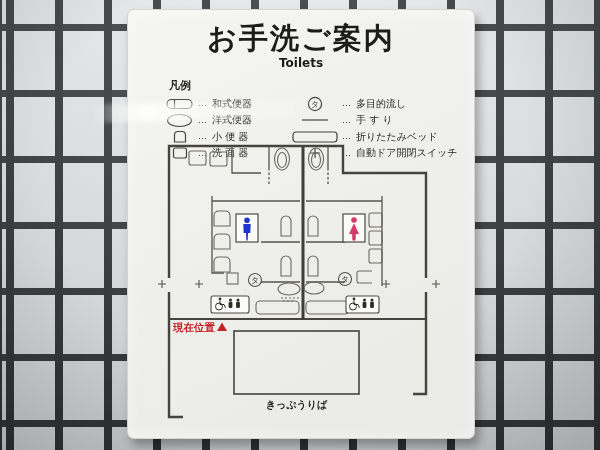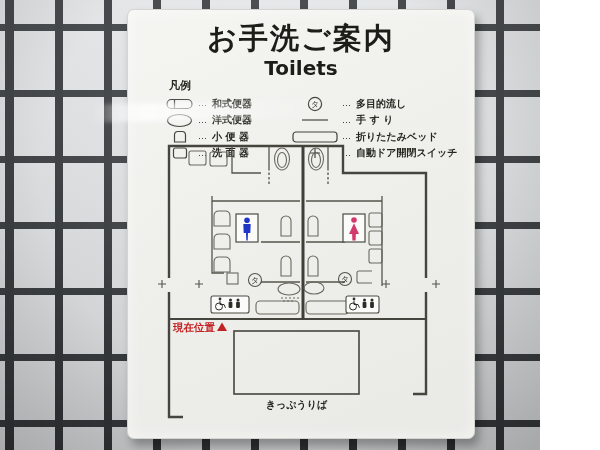--- a/index.html
+++ b/index.html
@@ -1,50 +1,50 @@
 <!DOCTYPE html>
 <html lang="ja"><head>
 <meta charset="utf-8">
 <style>
   html,body{margin:0;padding:0;}
   body{width:600px;height:450px;font-family:"DejaVu Sans",sans-serif;}
-  .scene{position:relative;width:540px;height:450px;overflow:hidden;background:#4d7c0f;}
+  .scene{position:relative;width:600px;height:450px;overflow:hidden;background:#4d7c0f;}
 
   
   .wall{position:absolute;inset:0;background-color:#e6e9ea;
     background-image:
       repeating-linear-gradient(to right, #34383a 0 8px, transparent 8px 49px),
       repeating-linear-gradient(to bottom, #383c3e 0 7px, transparent 7px 66px);
     background-position:6px 0,0 24px;}
   .vignette{position:absolute;inset:0;pointer-events:none;
     background:radial-gradient(ellipse at 48% 38%, rgba(255,255,255,0.10) 0%, rgba(0,0,0,0.02) 55%, rgba(0,0,0,0.20) 100%),
                linear-gradient(to bottom, rgba(255,255,255,0.10), rgba(0,0,0,0.10));}
   .glare{position:absolute;left:92px;top:102px;width:240px;height:18px;pointer-events:none;
     background:linear-gradient(to right, rgba(255,255,255,0) 0%, rgba(255,255,255,0.8) 22%, rgba(255,255,255,0.25) 62%, rgba(255,255,255,0) 100%);
     filter:blur(2px);transform:rotate(-1.2deg);}
 
   
   .sign{position:absolute;left:127px;top:9px;width:346px;height:428px;border-radius:7px;
     background:linear-gradient(155deg,#f5f5f2 0%,#efefec 45%,#e9eae6 100%);
     border:1px solid #d4d5d0;
     box-shadow:4px 7px 10px rgba(0,0,0,0.30), inset 0 0 16px rgba(255,255,255,0.55);}
   .title{margin-top:13px;text-align:center;font-size:29px;font-weight:bold;color:#1c1c19;letter-spacing:2px;line-height:1.1;}
-  .subtitle{text-align:center;font-size:20px;font-weight:bold;color:#1c1c19;margin-top:1px;}
+  .subtitle{text-align:center;font-size:12px;font-weight:bold;color:#1c1c19;margin-top:1px;}
 
   
   .legend{position:absolute;left:34px;top:68px;width:300px;}
   .legend-heading{font-size:11px;font-weight:bold;color:#26261f;margin-bottom:4px;margin-left:7px;}
   .legend-cols{display:flex;}
   .legend-col-left{width:126px;}
   .legend-col-right{flex:1;}
   .legend-row{display:flex;align-items:center;height:13px;margin-bottom:3.5px;}
   .sym-l{width:36px;display:flex;justify-content:center;align-items:center;}
   .sym-r{width:54px;display:flex;justify-content:center;align-items:center;}
   .dots{width:14px;font-size:9px;color:#3a3a33;line-height:1;}
-  .lbl{font-size:10px;font-weight:bold;color:#26261f;white-space:pre;line-height:1;}
+  .lbl{font-size:10px;font-weight:normal;color:#26261f;white-space:pre;line-height:1;}
   .legend svg{display:block;}
   .lsym{stroke:#45443d;fill:none;stroke-width:1.2;}
 
   
   .plan{position:absolute;left:25px;top:130px;width:300px;height:290px;}
   .plan text{font-family:"DejaVu Sans",sans-serif;}
 </style>
 </head>
 <body>
 

